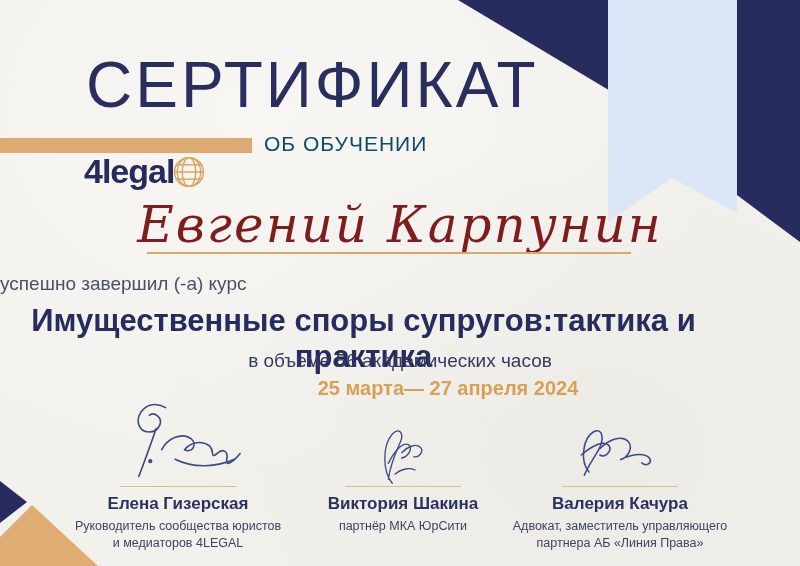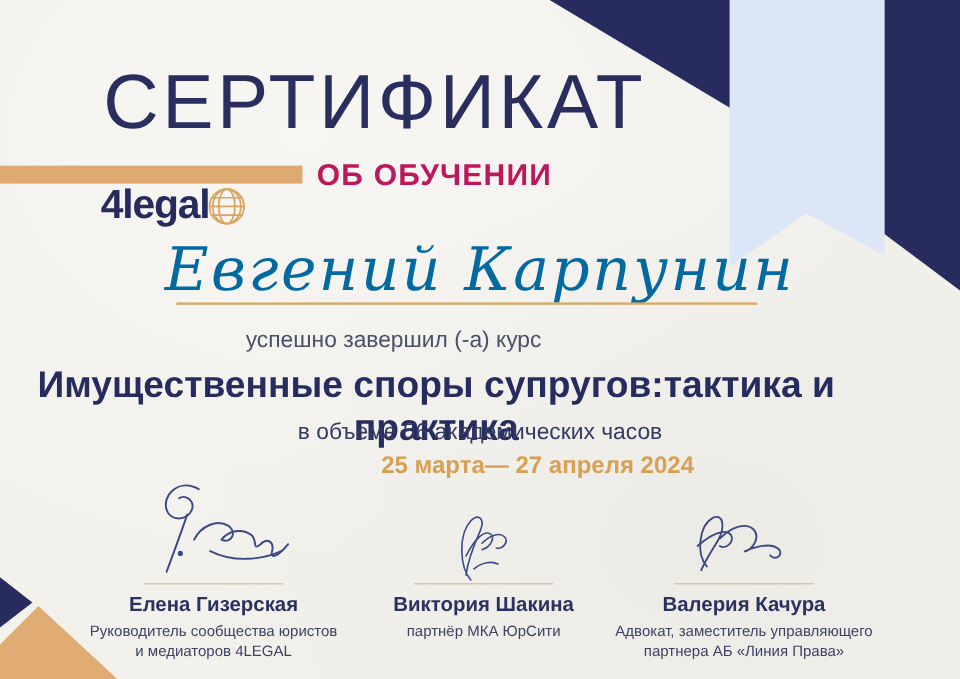--- a/index.html
+++ b/index.html
@@ -9,33 +9,33 @@
   .stage::after{content:"";position:absolute;inset:0;pointer-events:none;
          background:
            radial-gradient(ellipse at 30% 20%, rgba(255,255,255,.35), rgba(0,0,0,0) 60%),
            radial-gradient(ellipse at 70% 80%, rgba(120,120,110,.05), rgba(0,0,0,0) 55%);}
   .decor{position:absolute;left:0;top:0;z-index:1;}
   .content{position:absolute;inset:0;z-index:2;}
 
   .title{position:absolute;left:86px;top:48px;font-size:64px;font-weight:300;
          letter-spacing:3px;color:#2a2e5e;}
   .tan-bar{position:absolute;left:0;top:138px;width:252px;height:15px;background:#ddab72;}
-  .subtitle{position:absolute;left:264px;top:132px;font-size:25px;letter-spacing:1px;
-         color:#be185d;font-weight:700;}
+  .subtitle{position:absolute;left:264px;top:132px;font-size:21px;letter-spacing:1px;
+         color:#0c4a6e;font-weight:400;}
 
   .logo{position:absolute;left:84px;top:152px;display:flex;align-items:center;}
   .logo .word{font-size:34px;font-weight:700;color:#262a5c;letter-spacing:-1px;}
   .logo .globe{width:36px;height:36px;margin:0 -3px;}
 
   .recipient{position:absolute;left:0;top:196px;width:800px;text-align:center;
          font-family:"DejaVu Serif",serif;font-style:italic;font-size:50px;
-         color:#0369a1;letter-spacing:2px;}
+         color:#7f1d1d;letter-spacing:2px;}
   .name-underline{position:absolute;left:147px;top:252px;width:484px;height:2px;background:#d9a964;}
 
-  .completion{position:absolute;left:0;top:273px;width:656px;text-align:center;
+  .completion{position:absolute;left:0;top:273px;width:656px;text-align:left;
          font-size:19px;color:#4b5069;}
   .course{position:absolute;left:0;top:303px;width:727px;text-align:center;
          font-size:31px;font-weight:700;color:#272c5e;}
   .volume{position:absolute;left:0;top:350px;width:800px;text-align:center;
          font-size:19px;color:#333a63;}
   .dates{position:absolute;left:0;top:377px;width:800px;text-align:center;
          font-size:20px;font-weight:700;color:#d8a055;margin-left:48px;}
 
   .sig-col{position:absolute;width:240px;text-align:center;}
   .sig-col.c1{left:58px;top:400px;}

